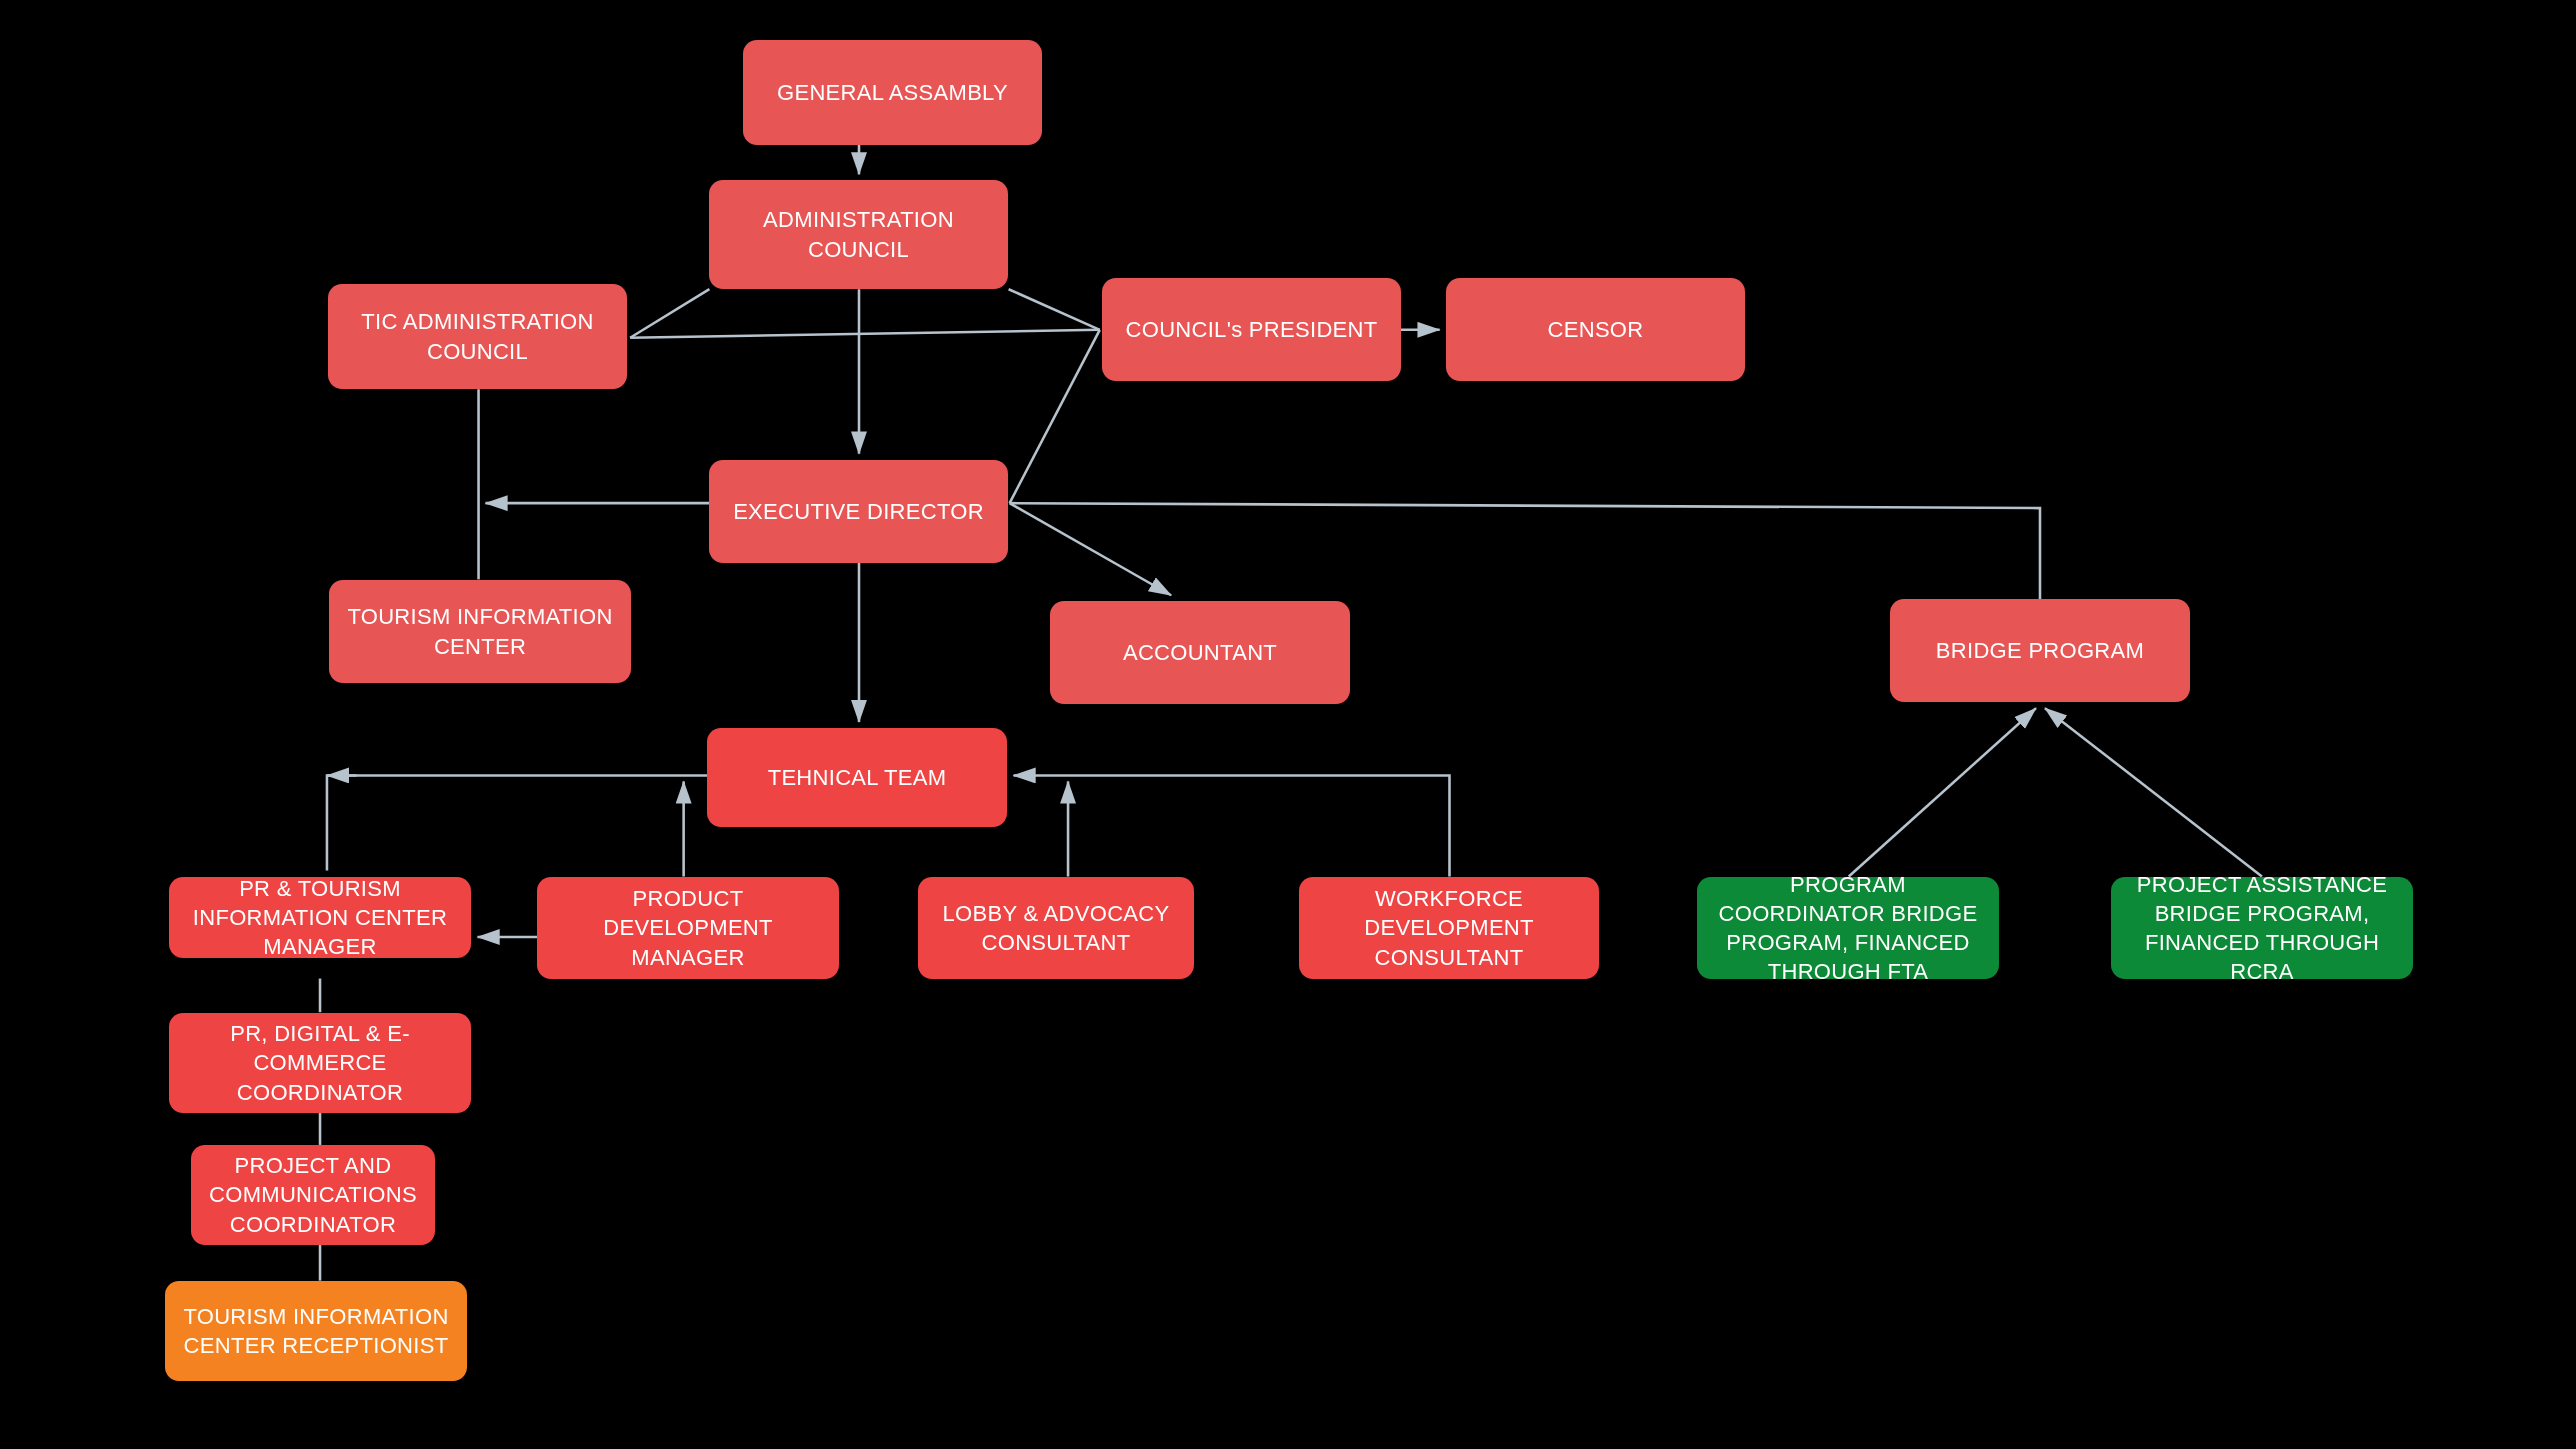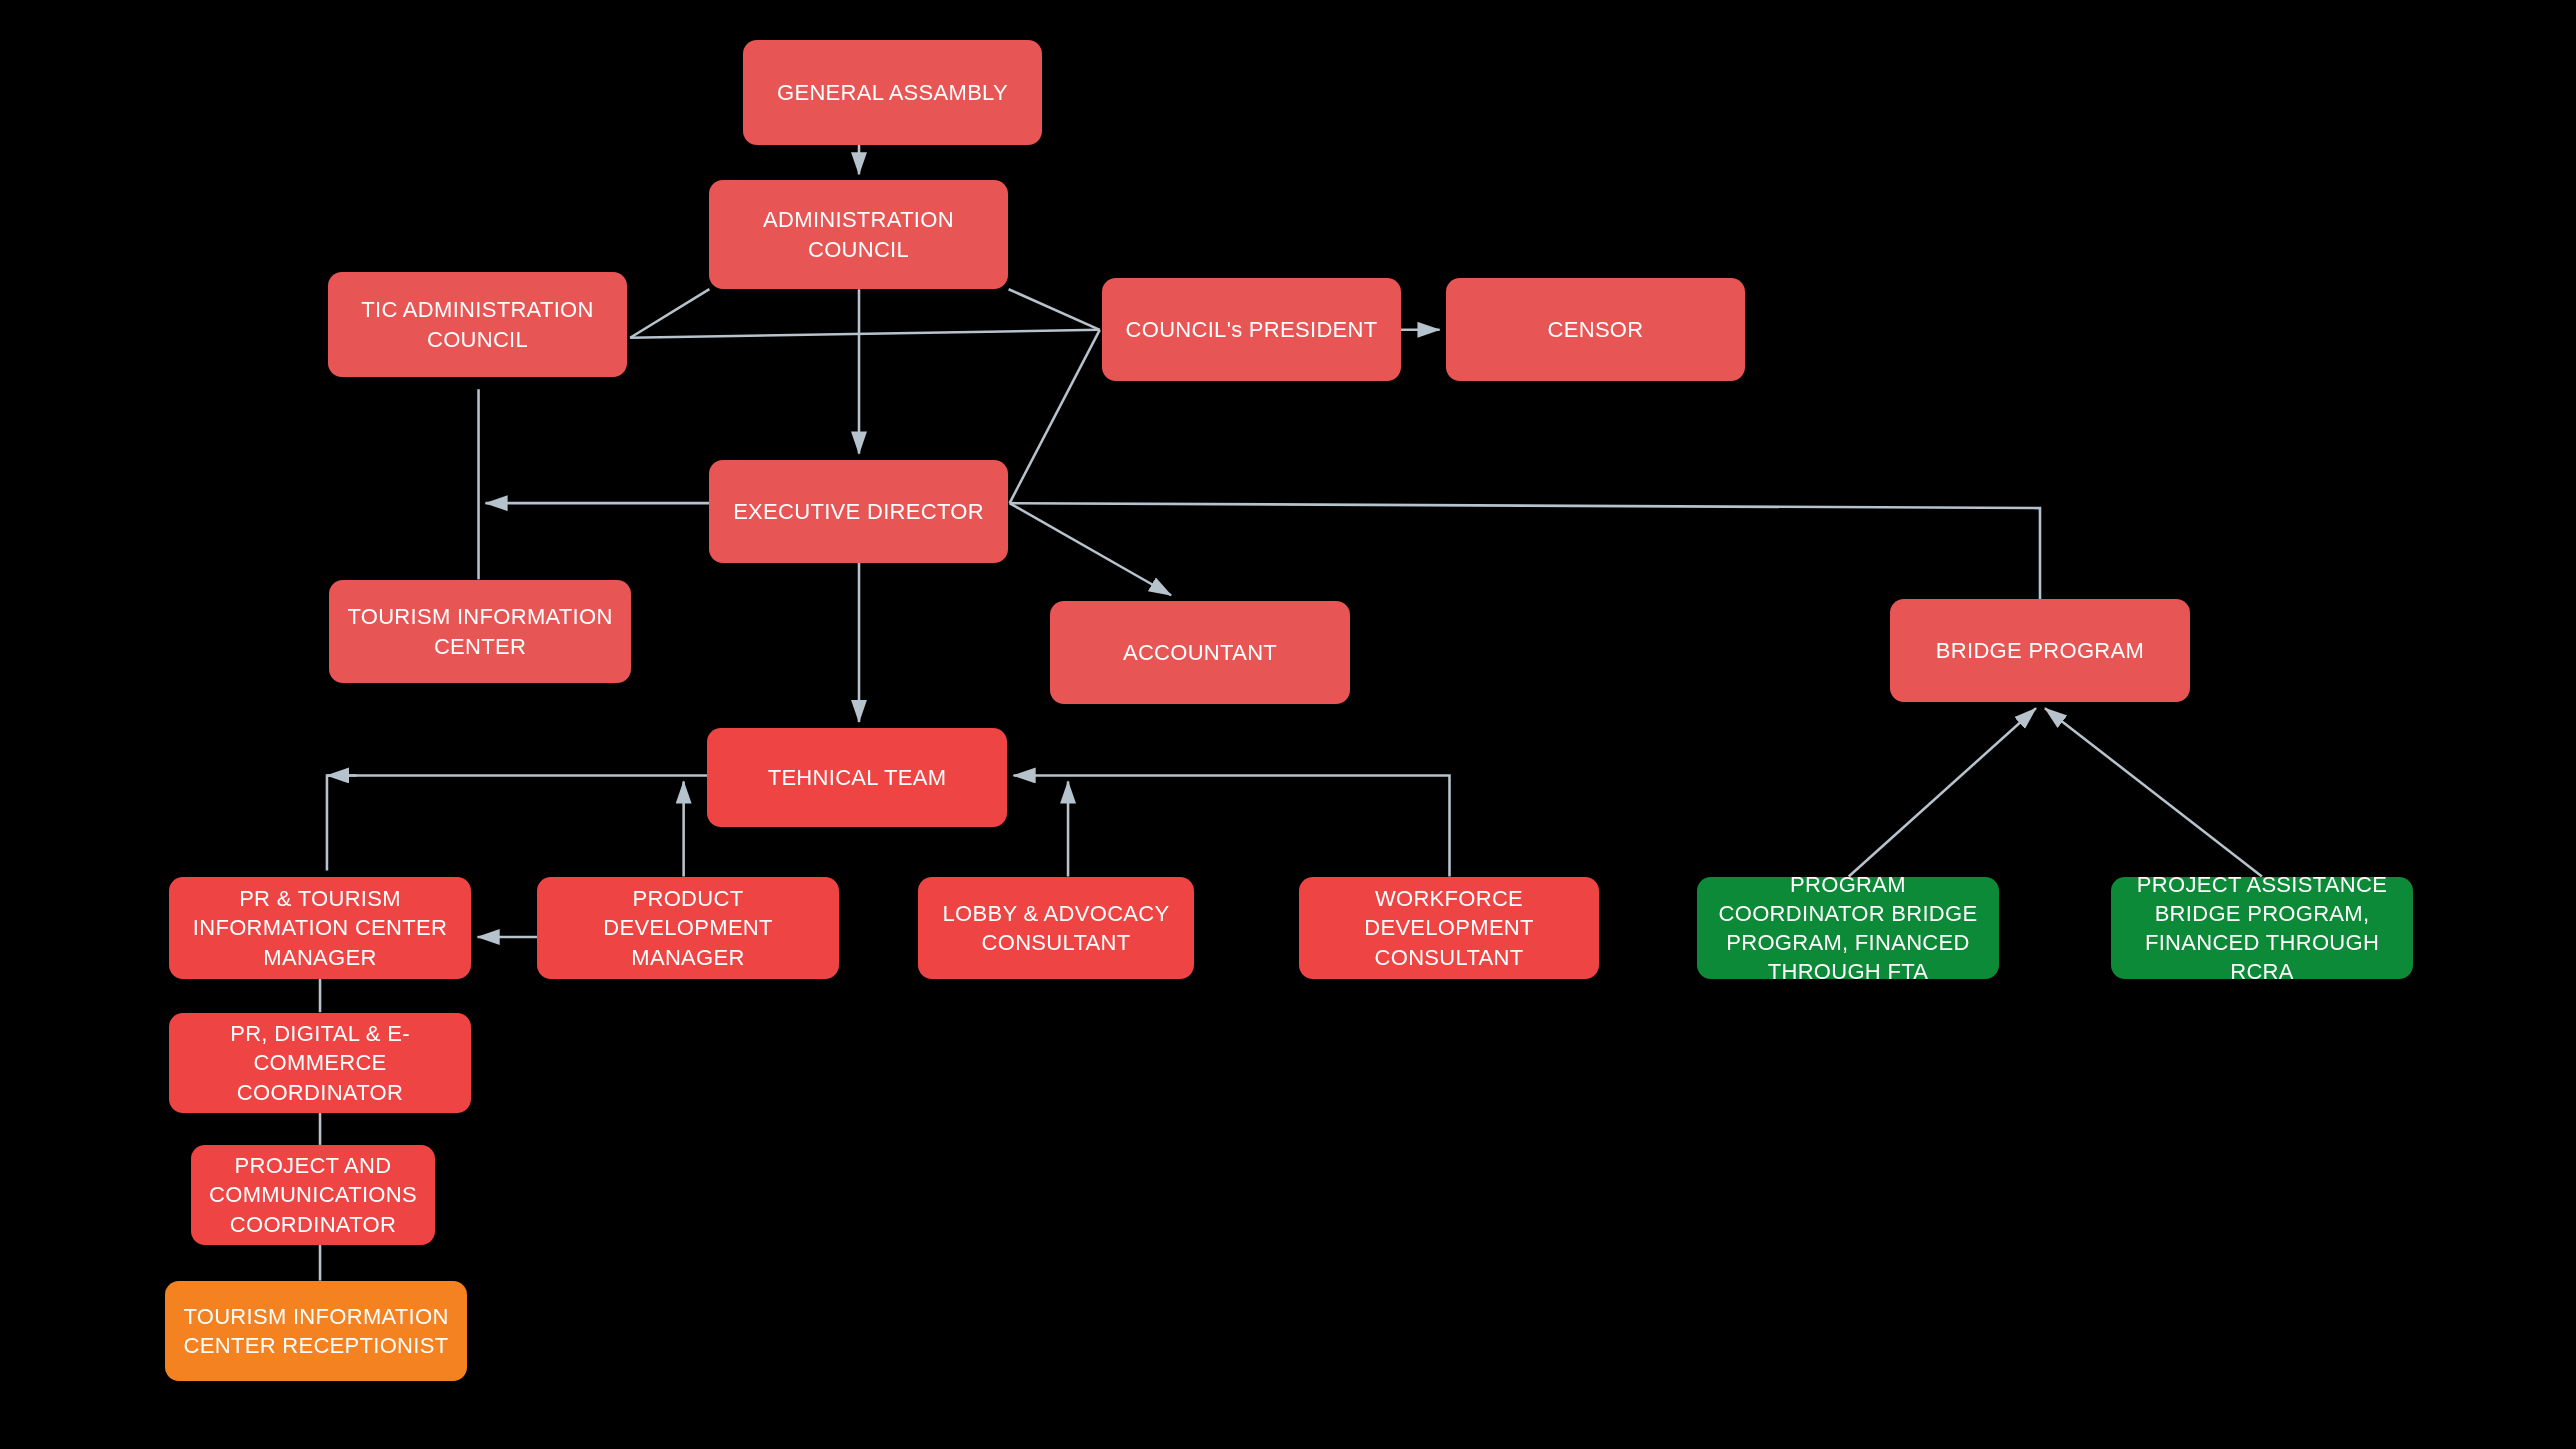--- a/index.html
+++ b/index.html
@@ -54,21 +54,21 @@
       <path d="M2283,885 L2064,715" marker-end="url(#ah)"></path>
     </g>
   </svg>
 
   <div class="node red" style="left:743px;top:40px;width:299px;height:105px;">
       <span>GENERAL ASSAMBLY</span>
     </div>
   <div class="node red" style="left:709px;top:180px;width:299px;height:109px;">
       <span>ADMINISTRATION COUNCIL</span>
     </div>
-  <div class="node red" style="left:328px;top:272px;width:299px;height:105px;">
+  <div class="node red" style="left:328px;top:284px;width:299px;height:105px;">
       <span>TIC ADMINISTRATION COUNCIL</span>
     </div>
   <div class="node red" style="left:1446px;top:278px;width:299px;height:103px;">
       <span>CENSOR</span>
     </div>
   <div class="node red" style="left:1102px;top:278px;width:299px;height:103px;">
       <span>COUNCIL's PRESIDENT</span>
     </div>
   <div class="node red" style="left:709px;top:460px;width:299px;height:103px;">
       <span>EXECUTIVE DIRECTOR</span>
@@ -78,21 +78,21 @@
     </div>
   <div class="node red" style="left:1050px;top:601px;width:300px;height:103px;">
       <span>ACCOUNTANT</span>
     </div>
   <div class="node red" style="left:1890px;top:599px;width:300px;height:103px;">
       <span>BRIDGE PROGRAM</span>
     </div>
   <div class="node blue" style="left:707px;top:728px;width:300px;height:99px;">
       <span>TEHNICAL TEAM</span>
     </div>
-  <div class="node blue" style="left:169px;top:877px;width:302px;height:102px;">
+  <div class="node blue" style="left:169px;top:877px;width:302px;height:81px;">
       <span>PR &amp; TOURISM INFORMATION CENTER MANAGER</span>
     </div>
   <div class="node blue" style="left:537px;top:877px;width:302px;height:102px;">
       <span>PRODUCT DEVELOPMENT MANAGER</span>
     </div>
   <div class="node blue" style="left:918px;top:877px;width:276px;height:102px;">
       <span>LOBBY &amp; ADVOCACY CONSULTANT</span>
     </div>
   <div class="node blue" style="left:1299px;top:877px;width:300px;height:102px;">
       <span>WORKFORCE DEVELOPMENT CONSULTANT</span>

